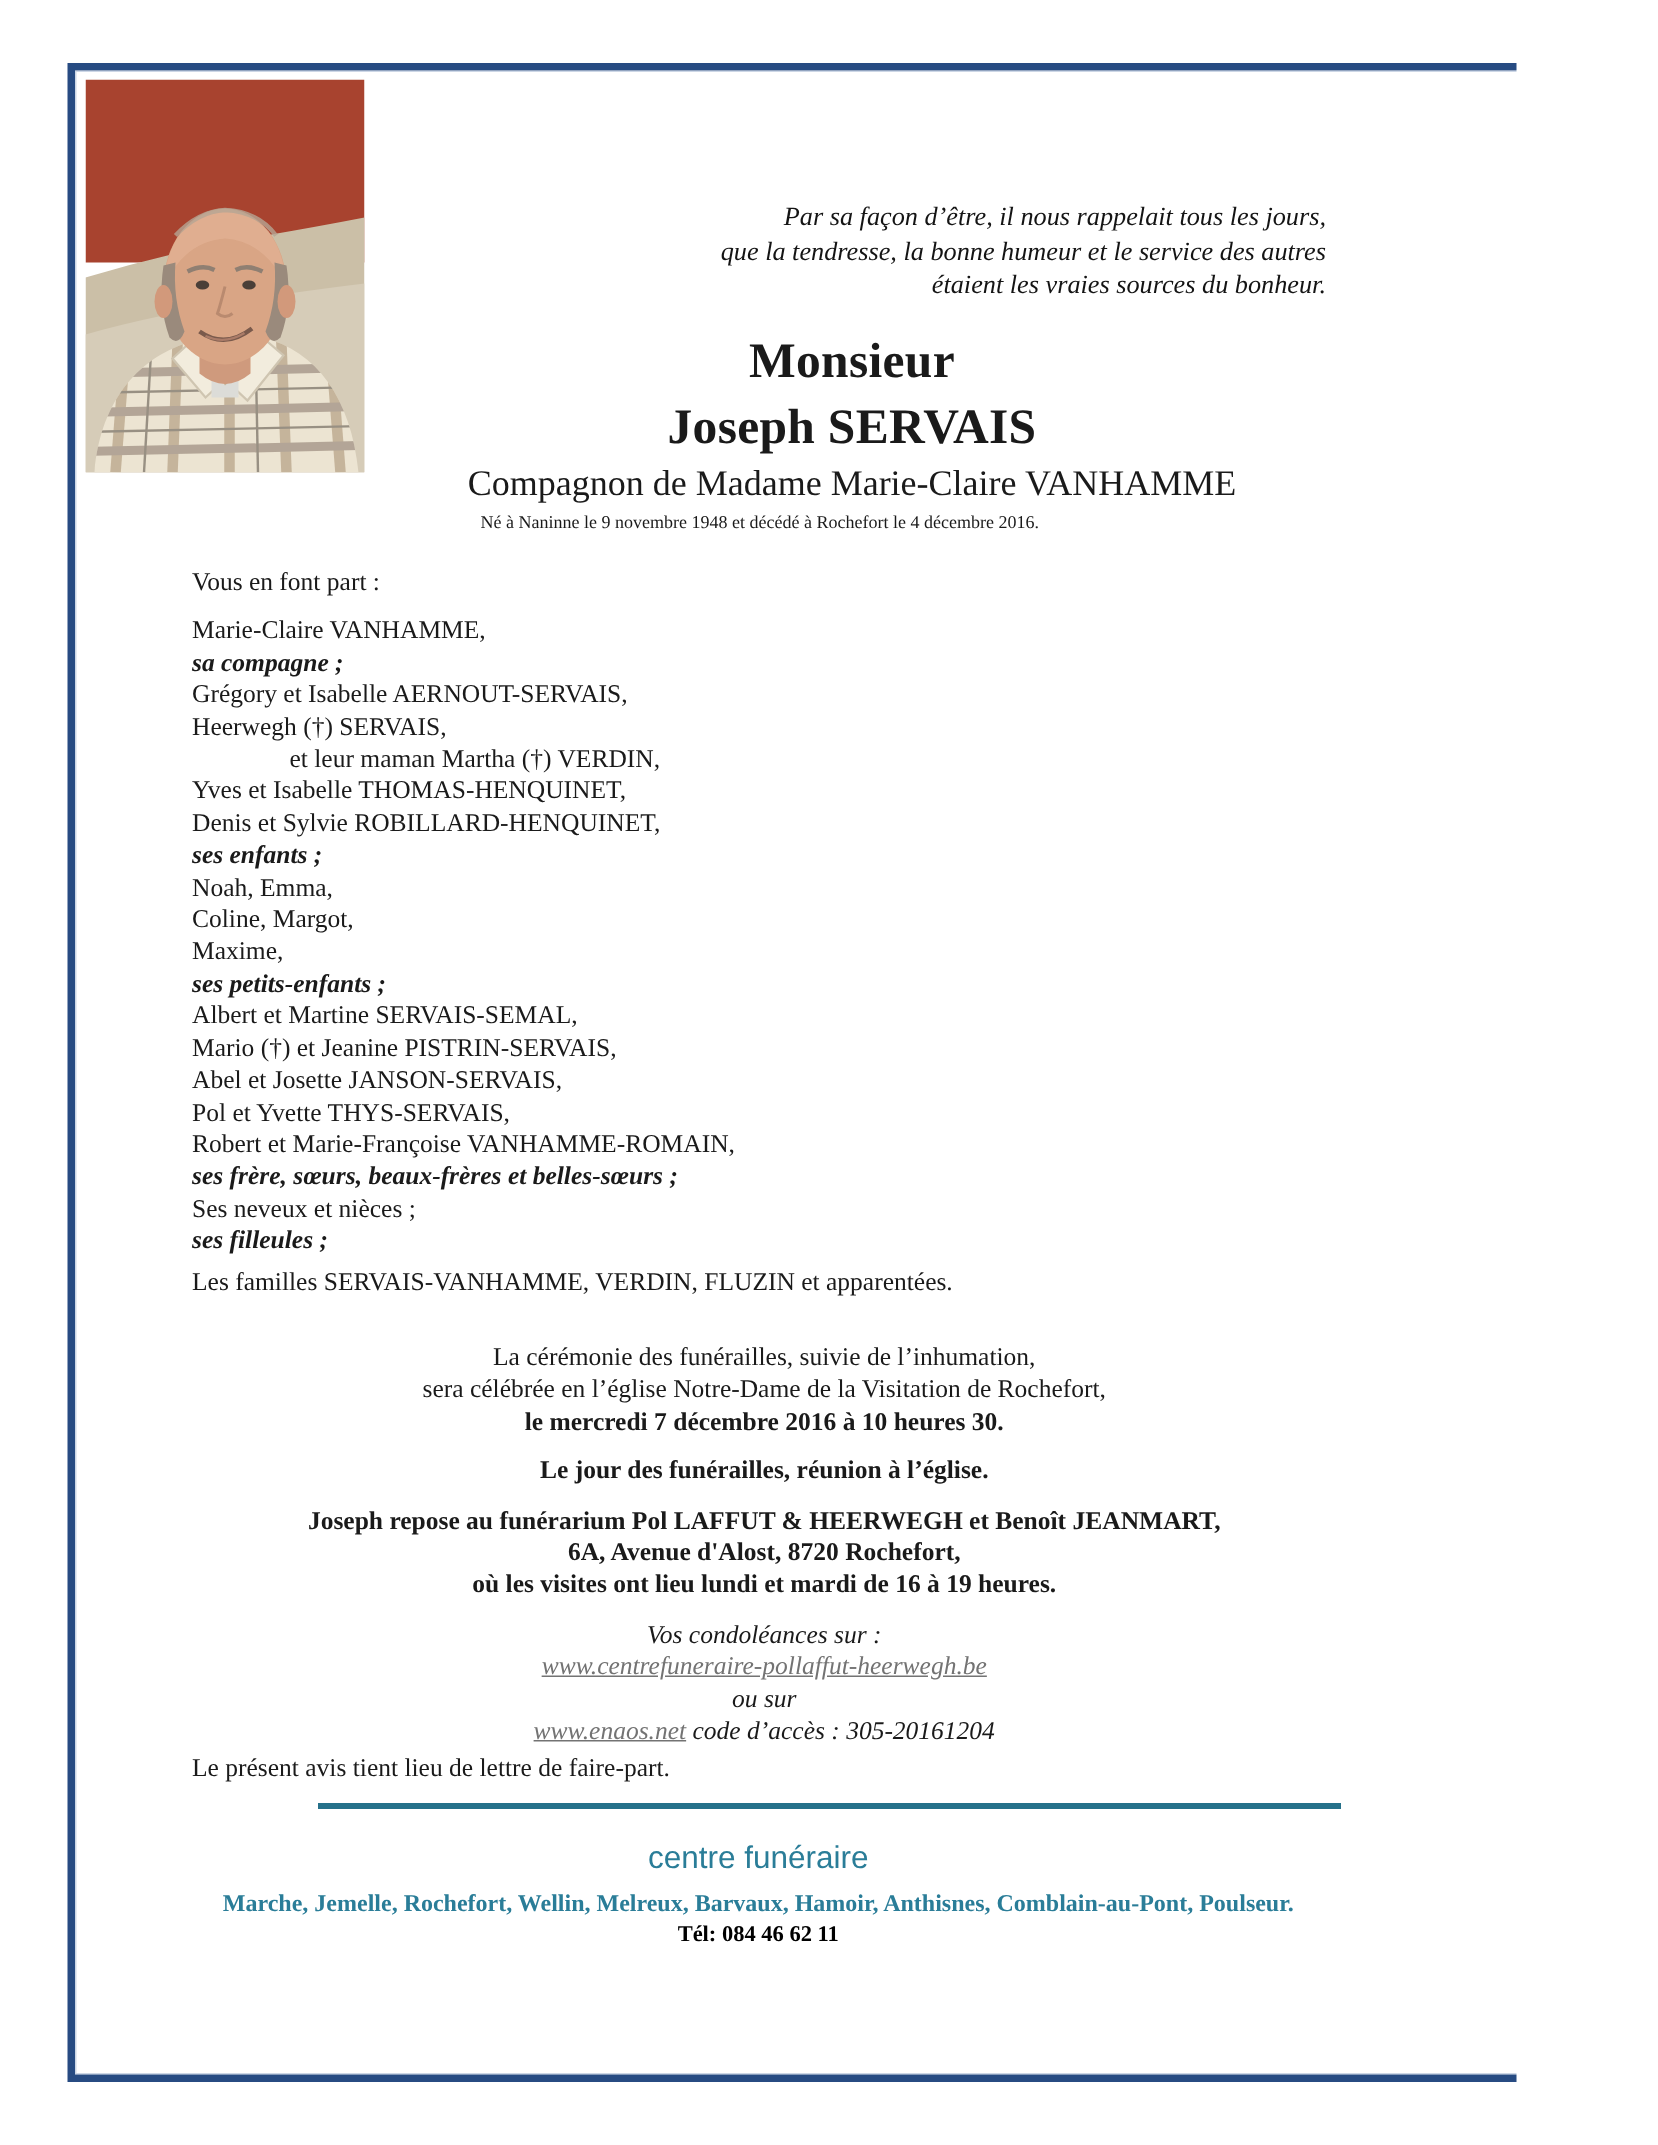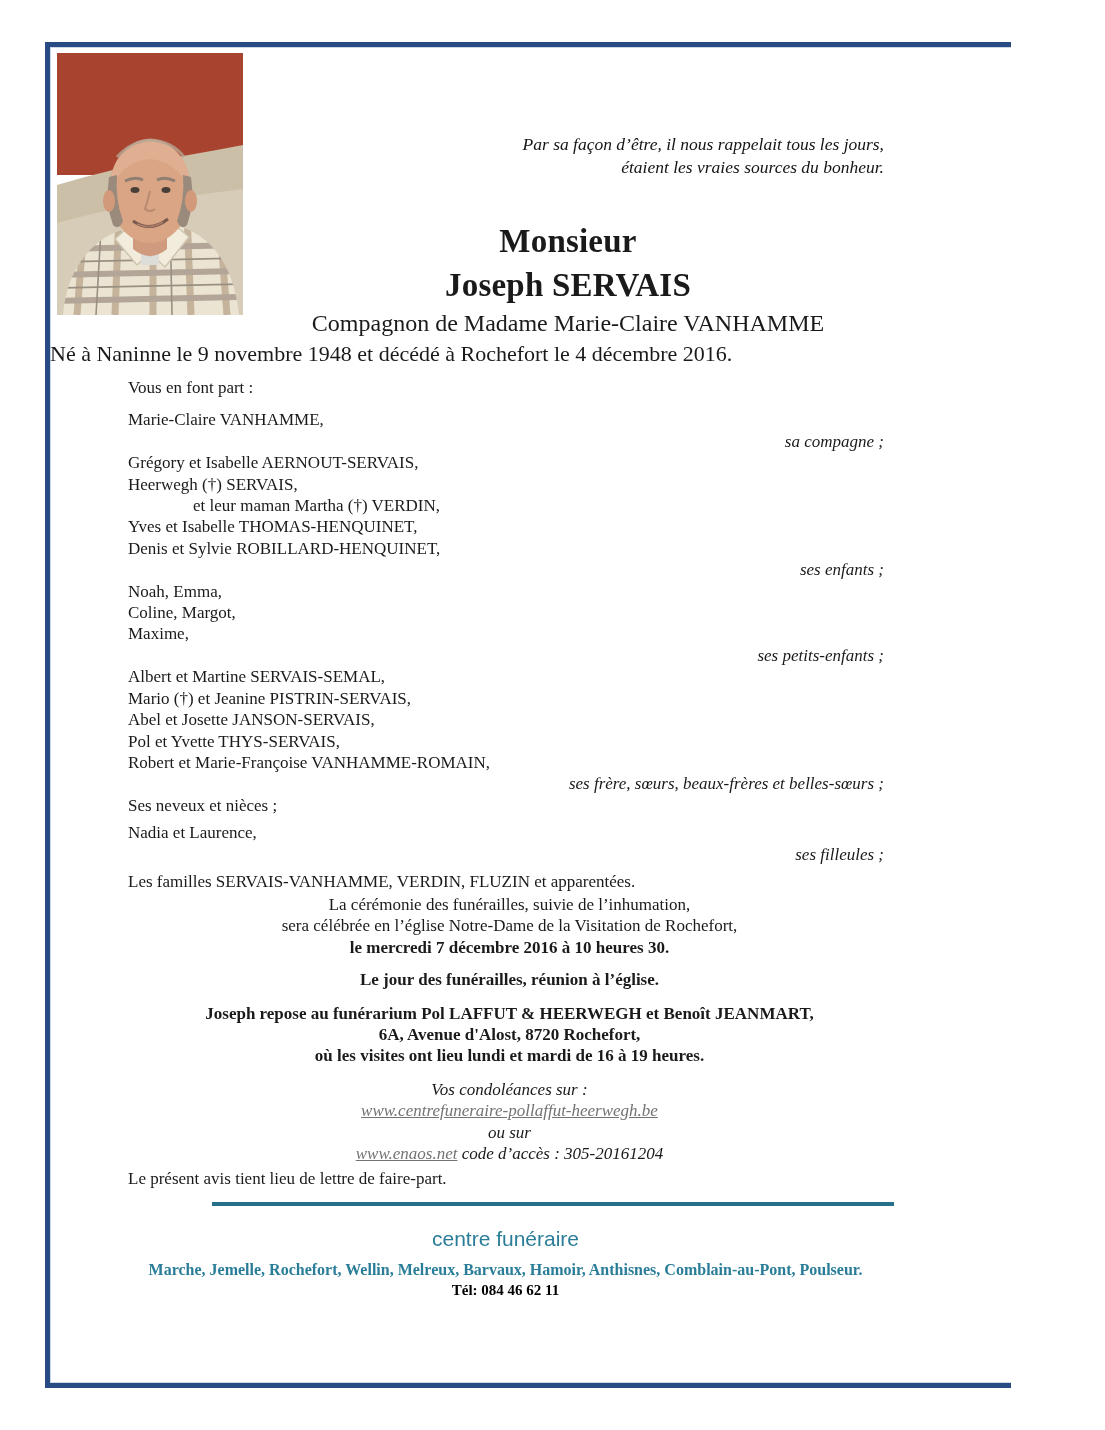--- a/index.html
+++ b/index.html
@@ -18,28 +18,28 @@
   .quote {
     position:absolute; left:300px; right:127px; top:133px;
     text-align:right; font-style:italic; font-size:17.5px; line-height:22.5px;
     color:#141414;
   }
 
   .title-block { position:absolute; left:252px; right:127px; top:219px; text-align:center; }
   .title-sal, .title-name { font-weight:bold; font-size:33px; line-height:44px; letter-spacing:0.2px; }
   .title-rel { font-size:24px; line-height:33px; }
 
-  .birth-line { position:absolute; left:50px; right:48px; top:341px; font-size:22px; }
+  .birth-line { position:absolute; left:50px; right:48px; top:341px; text-align:center; font-size:12px; }
 
   .body-block {
     position:absolute; left:128px; right:127px; top:377px;
     font-size:17px; line-height:21.4px;
   }
   .bl { white-space:nowrap; }
-  .bl.right { text-align:right; font-style:italic; }
+  .bl.right { font-style:italic;font-weight:bold; }
   .indent { padding-left:65px; }
   .mt11 { margin-top:11px; }
   .mt6 { margin-top:6px; }
 
   .center-block {
     position:absolute; left:128px; right:120px; top:894px;
     text-align:center; font-size:17px; line-height:21.4px;
   }
   .bold { font-weight:bold; }
   .italic { font-style:italic; }
@@ -138,20 +138,21 @@
 
       <path d="M93,138 Q90,150 88,156 Q93,160 98,156" stroke="#b98a6f" stroke-width="2" fill="none"></path>
 
       <path d="M76,168 Q93,180 111,166" stroke="#7a5a4c" stroke-width="3" fill="none"></path>
       <path d="M80,171 Q93,177 106,169" stroke="#c08a75" stroke-width="1.5" fill="none" opacity="0.7"></path>
     </svg>
   </div>
 
   <div class="quote">
     <div>Par sa façon d’être, il  nous rappelait tous les jours,</div>
+    <div>que la tendresse, la bonne humeur et le service des autres</div>
     <div>étaient les vraies sources du bonheur.</div>
   </div>
 
   <div class="title-block">
     <div class="title-sal">Monsieur</div>
     <div class="title-name">Joseph SERVAIS</div>
     <div class="title-rel">Compagnon de Madame Marie-Claire VANHAMME</div>
   </div>
 
   <div class="birth-line">Né à Naninne le 9 novembre 1948 et décédé à Rochefort le 4 décembre 2016.</div>
@@ -170,21 +171,20 @@
     <div class="bl">Coline, Margot,</div>
     <div class="bl">Maxime,</div>
     <div class="bl right">ses petits-enfants ;</div>
     <div class="bl">Albert et Martine SERVAIS-SEMAL,</div>
     <div class="bl">Mario (†) et Jeanine PISTRIN-SERVAIS,</div>
     <div class="bl">Abel et Josette JANSON-SERVAIS,</div>
     <div class="bl">Pol et Yvette THYS-SERVAIS,</div>
     <div class="bl">Robert et Marie-Françoise VANHAMME-ROMAIN,</div>
     <div class="bl right">ses frère, sœurs, beaux-frères et belles-sœurs ;</div>
     <div class="bl">Ses neveux et nièces ;</div>
-    <div class="bl mt6">Nadia et Laurence,</div>
     <div class="bl right">ses filleules ;</div>
     <div class="bl mt6">Les familles SERVAIS-VANHAMME, VERDIN, FLUZIN et apparentées.</div>
   </div>
 
   <div class="center-block">
     <div>La cérémonie des funérailles, suivie de l’inhumation,</div>
     <div>sera célébrée en l’église Notre-Dame de la Visitation de Rochefort,</div>
     <div class="bold">le mercredi 7 décembre 2016 à 10 heures 30.</div>
     <div class="bold gap11">Le jour des funérailles, réunion à l’église.</div>
 

